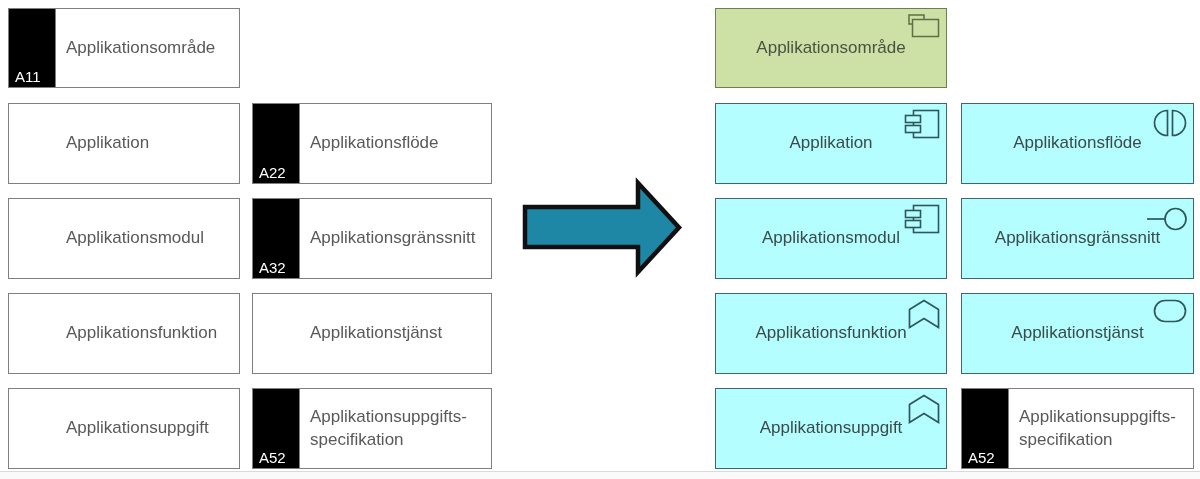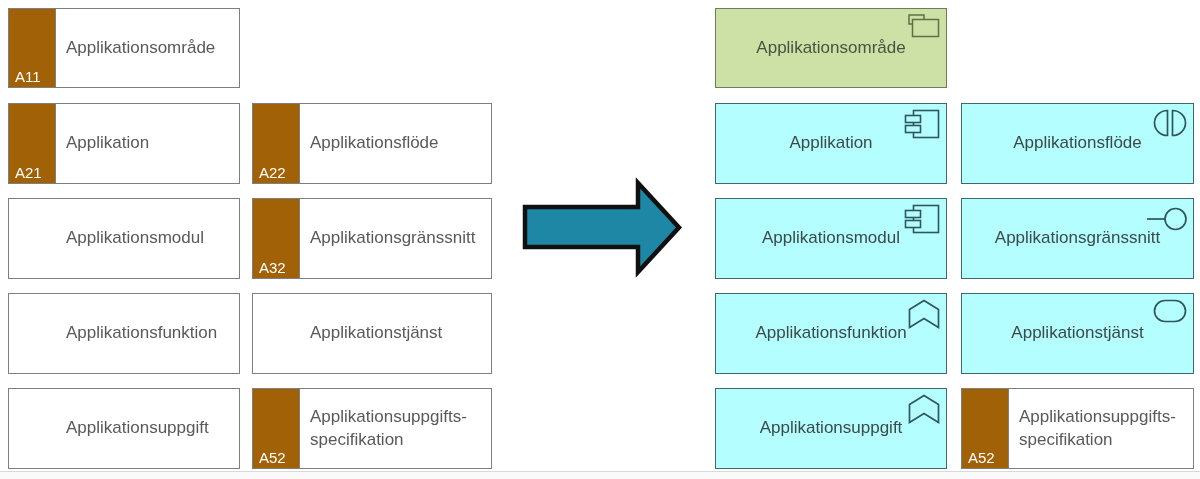--- a/index.html
+++ b/index.html
@@ -5,21 +5,21 @@
   html,body{margin:0;padding:0;background:#ffffff;}
   .canvas{
     position:relative;width:1200px;height:479px;background:#ffffff;overflow:hidden;
     font-family:"Liberation Sans", sans-serif;
   }
   
   .sbox{
     position:absolute;background:#ffffff;border:1.5px solid #7f7f7f;box-sizing:border-box;
   }
   .sbox .tab{
-    position:absolute;left:0;top:0;bottom:0;width:47px;background:#a16207;
+    position:absolute;left:0;top:0;bottom:0;width:47px;background:#000000;
     border-right:1.5px solid #7f7f7f;box-sizing:border-box;
   }
   .sbox .code{
     position:absolute;left:6px;bottom:3px;color:#ffffff;font-size:15px;line-height:1;
   }
   .sbox .slabel{
     position:absolute;left:47px;top:0;bottom:0;right:0;display:flex;align-items:center;
     padding-left:10px;padding-right:4px;color:#595959;font-size:17px;line-height:1.35;
   }
   
@@ -50,23 +50,20 @@
 <div class="canvas">
 
   <div class="sbox" style="left:8px;top:8px;width:232px;height:80px">
     <div class="tab">
         <span class="code">A11</span>
       </div>
     <div class="slabel">Applikationsområde</div>
   </div>
 
   <div class="sbox" style="left:8px;top:103px;width:232px;height:81px">
-    <div class="tab">
-        <span class="code">A21</span>
-      </div>
     <div class="slabel">Applikation</div>
   </div>
 
   <div class="sbox" style="left:252px;top:103px;width:240px;height:81px">
     <div class="tab">
         <span class="code">A22</span>
       </div>
     <div class="slabel">Applikationsflöde</div>
   </div>
 

